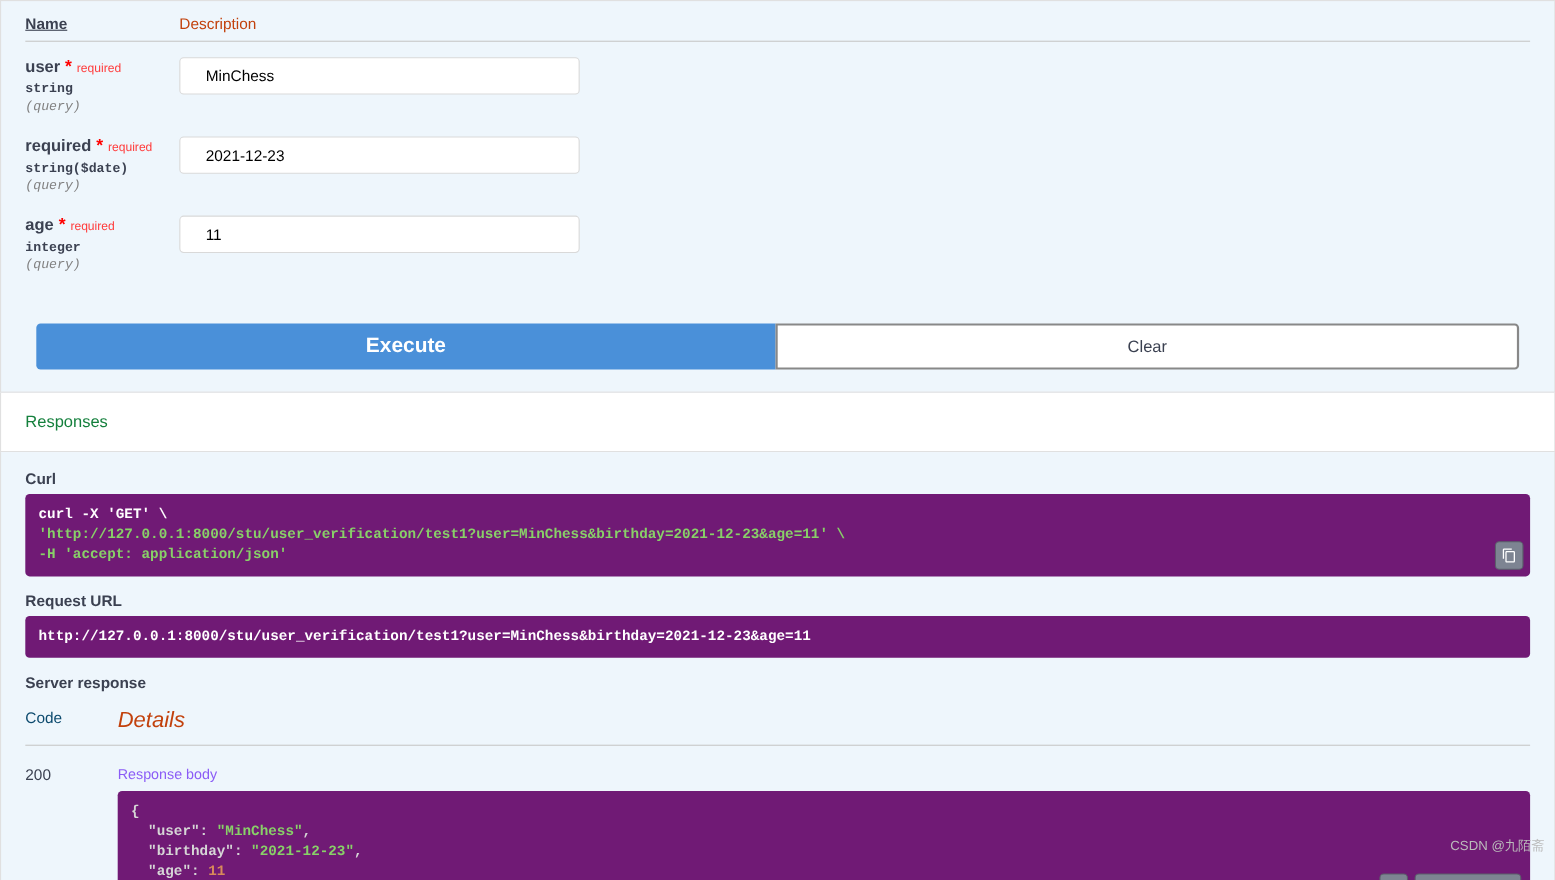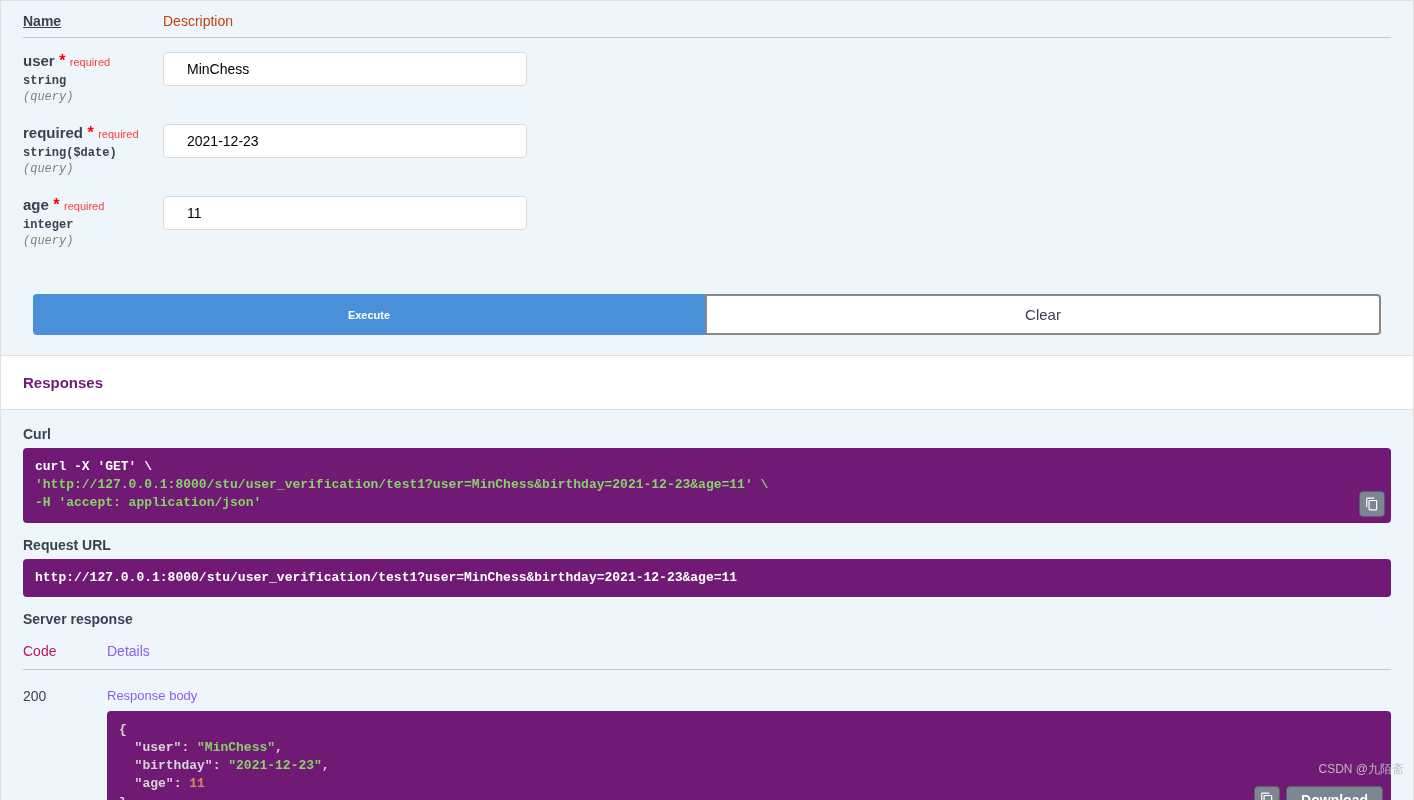--- a/index.html
+++ b/index.html
@@ -10,36 +10,36 @@
 .param-header .col-desc { font-size: 14px; color: #c2410c; font-weight: 400; }
 .param-row { display: flex; align-items: flex-start; padding: 14px 0 6px; }
 .param-meta { width: 140px; }
 .param-name { font-size: 15px; color: #3b4151; font-weight: 600; }
 .required-star { color: #ff0000; font-weight: 600; }
 .required-text { color: #ff3b3b; font-size: 11px; font-weight: 500; }
 .param-type { font-family: "Courier New", monospace; font-size: 12px; color: #3b4151; font-weight: 600; margin-top: 4px; }
 .param-in { font-family: "Courier New", monospace; font-size: 12px; color: #808080; font-style: italic; margin-top: 2px; }
 .param-input input { width: 364px; padding: 8px 23px; font-size: 14px; border: 1px solid #d9d9d9; border-radius: 4px; background: #fff; }
 .button-row { display: flex; margin-top: 40px; padding: 0 10px; }
-.btn-execute { flex: 1; background: #4a90d9; color: #fff; border: none; padding: 10px; font-size: 11px; font-weight: 600; border-top-left-radius: 4px; border-bottom-left-radius: 4px; cursor: pointer; }
+.btn-execute { flex: 1; background: #4a90d9; color: #fff; border: none; padding: 10px; font-size: 19px; font-weight: 600; border-top-left-radius: 4px; border-bottom-left-radius: 4px; cursor: pointer; }
 .btn-clear { flex: 1; background: #fff; color: #3b4151; border: 2px solid #888; padding: 10px; font-size: 15px; font-weight: 500; border-top-right-radius: 4px; border-bottom-right-radius: 4px; cursor: pointer; }
-.responses-header { padding: 18px 22px; font-size: 15px; color: #701a75; font-weight: 700; border: 1px solid #e0e0e0; border-top: none; }
+.responses-header { padding: 18px 22px; font-size: 15px; color: #15803d; font-weight: 400; border: 1px solid #e0e0e0; border-top: none; }
 .responses-body { background: #eef6fc; padding: 16px 22px 10px; border: 1px solid #e0e0e0; border-top: none; }
 .section-label { font-size: 14px; color: #3b4151; font-weight: 700; margin-bottom: 6px; }
 .code-block { background: #701a75; color: #fff; padding: 10px 12px; border-radius: 4px; font-family: "Courier New", monospace; font-size: 13px; font-weight: 600; line-height: 1.4; position: relative; margin-bottom: 14px; overflow: hidden; }
 .code-block .curl-cmd { color: #fff; }
 .code-block .curl-url { color: #88d068; }
 .code-block .json-key { color: #d6d6d6; }
 .code-block .json-str { color: #88d068; }
 .code-block .json-num { color: #d88a5a; }
 .copy-btn { position: absolute; right: 6px; bottom: 6px; width: 26px; height: 26px; background: #7d8492; border: 1px solid #5a5f6a; border-radius: 4px; display: flex; align-items: center; justify-content: center; cursor: pointer; }
 .copy-btn svg { width: 14px; height: 14px; fill: #fff; }
 .resp-table-header { display: flex; border-bottom: 1px solid #c8c8c8; padding: 10px 0; }
-.resp-table-header .col-code { width: 84px; font-size: 14px; color: #be185d; font-weight: 500; }
-.resp-table-header .col-details { font-size: 14px; color: #8b5cf6; font-weight: 500; }
+.resp-table-header .col-code { width: 84px; font-size: 14px; color: #0c4a6e; font-weight: 500; }
+.resp-table-header .col-details { font-size: 20px; color: #c2410c; font-weight: 500; font-style: italic; }
 .resp-row { display: flex; padding-top: 18px; }
 .resp-code { width: 84px; font-size: 14px; color: #3b4151; }
 .resp-body { flex: 1; }
 .resp-body-label { font-size: 13px; color: #8b5cf6; margin-bottom: 8px; }
 .download-row { position: absolute; right: 8px; bottom: 8px; display: flex; gap: 6px; }
 .download-btn { background: #7d8492; color: #fff; border: 1px solid #5a5f6a; border-radius: 4px; padding: 5px 14px; font-size: 14px; font-weight: 600; cursor: pointer; }
 .watermark { position: fixed; right: 10px; bottom: 22px; font-size: 12px; color: #bbb; pointer-events: none; }
 </style>
 </head>
 <body>

